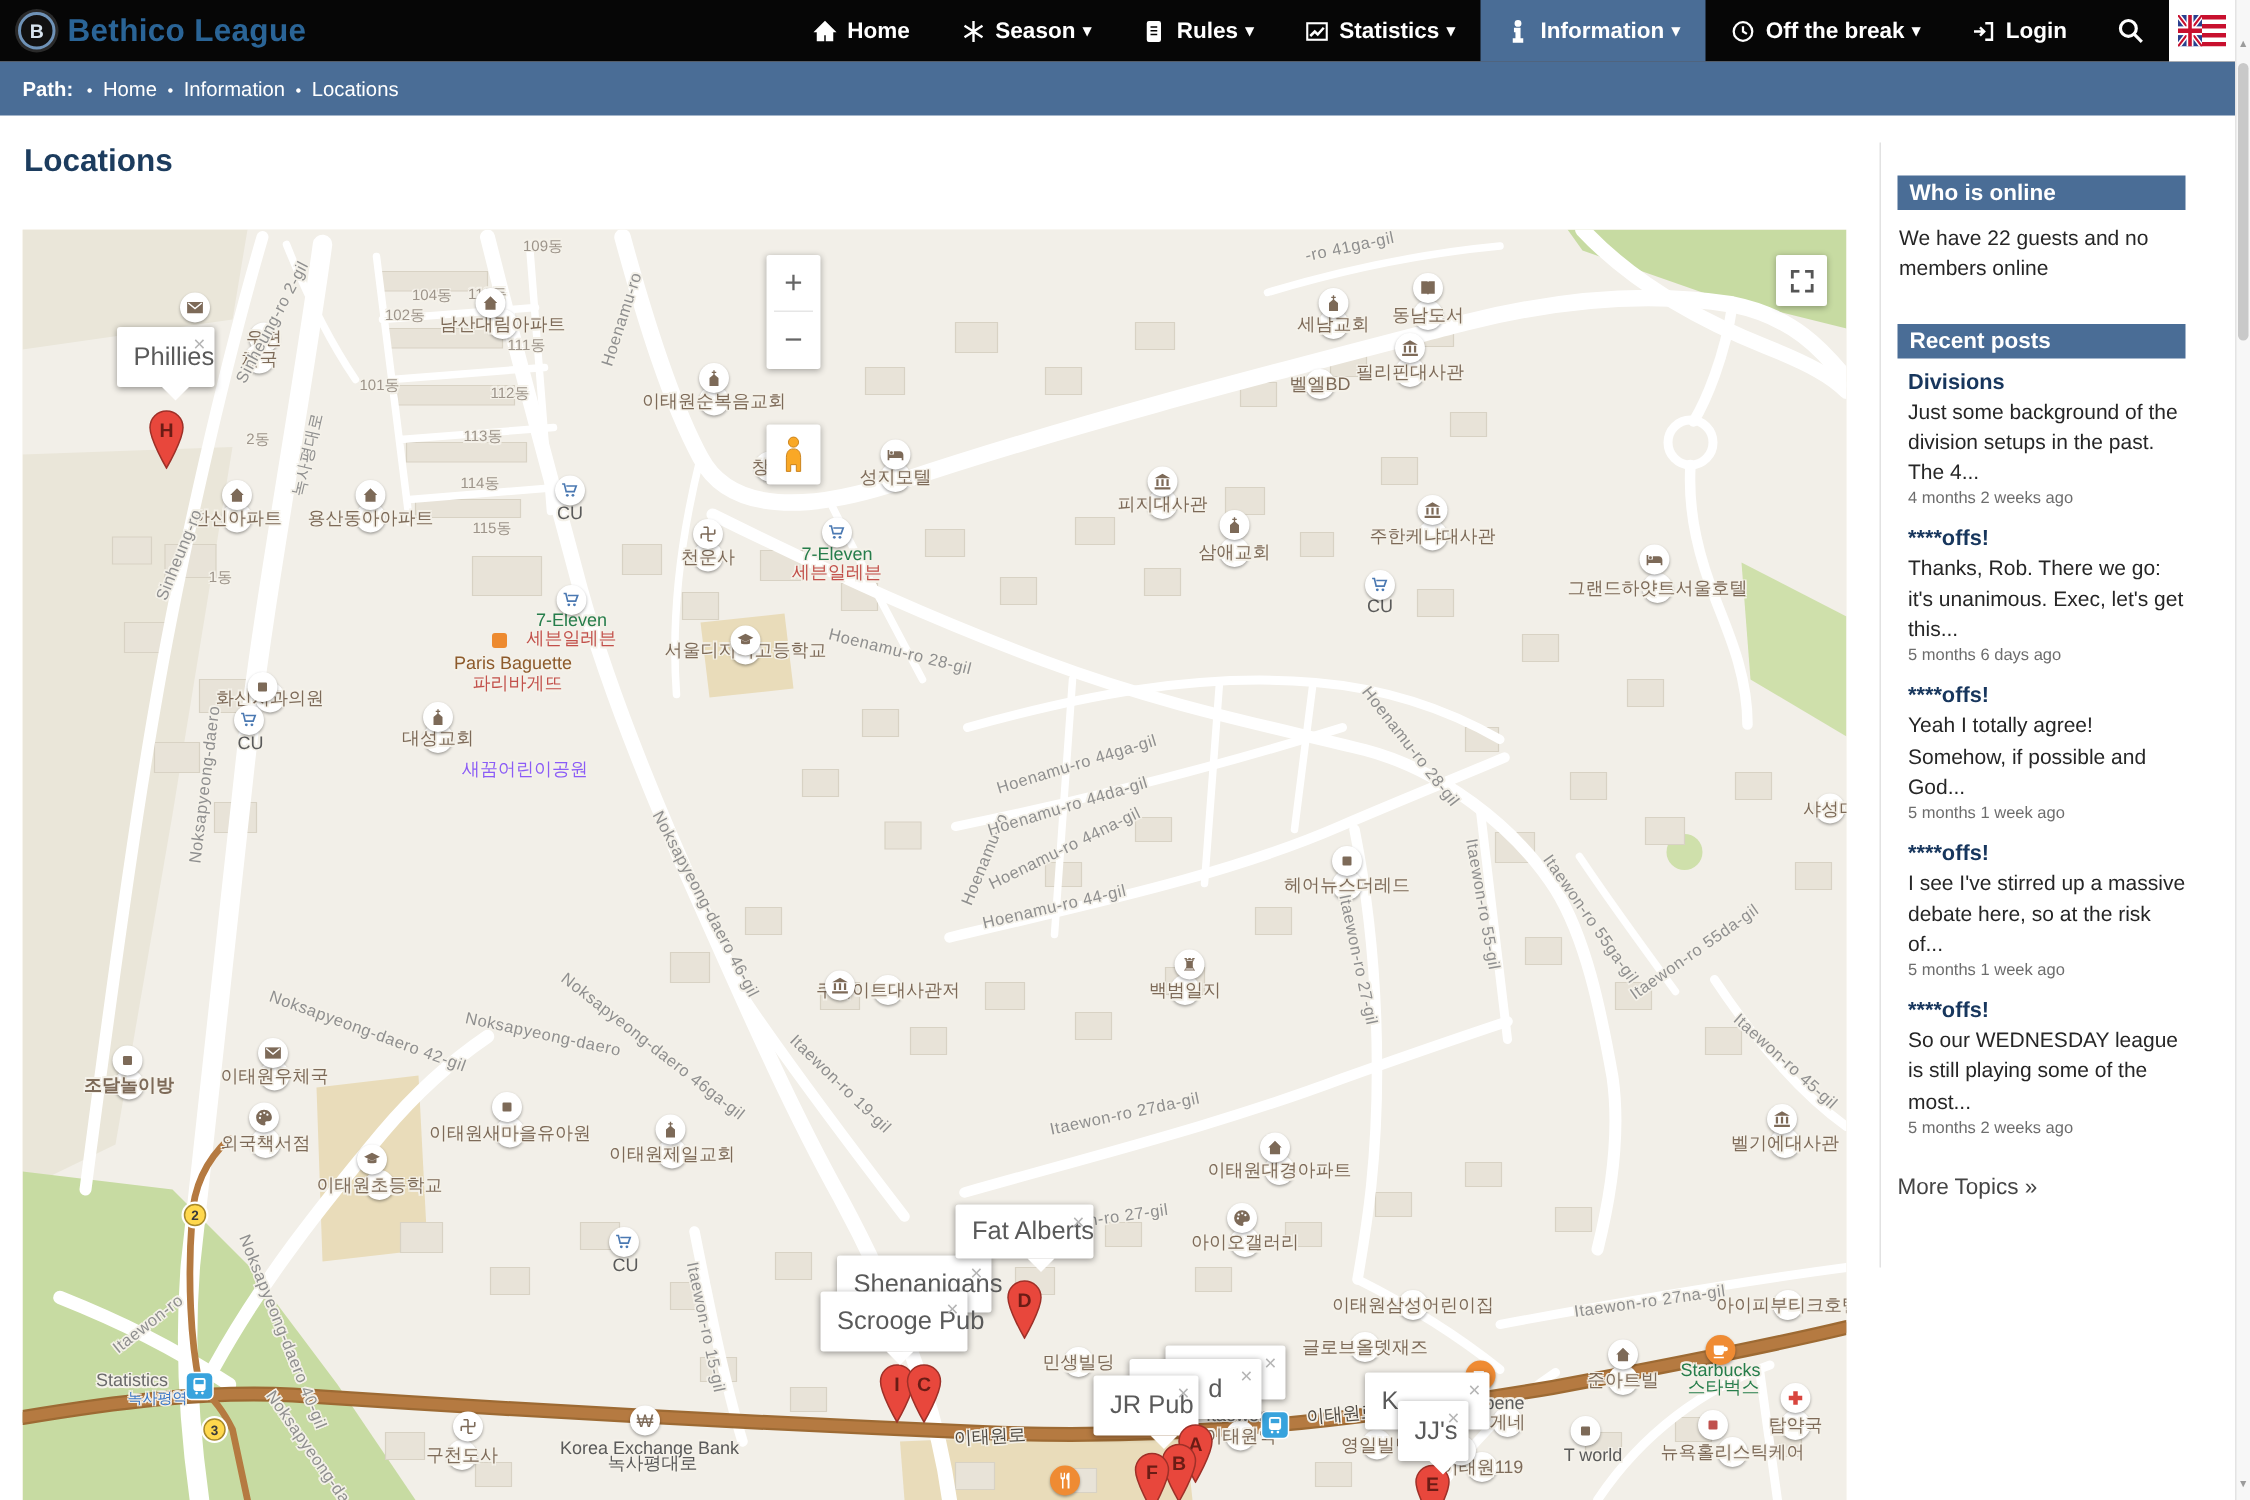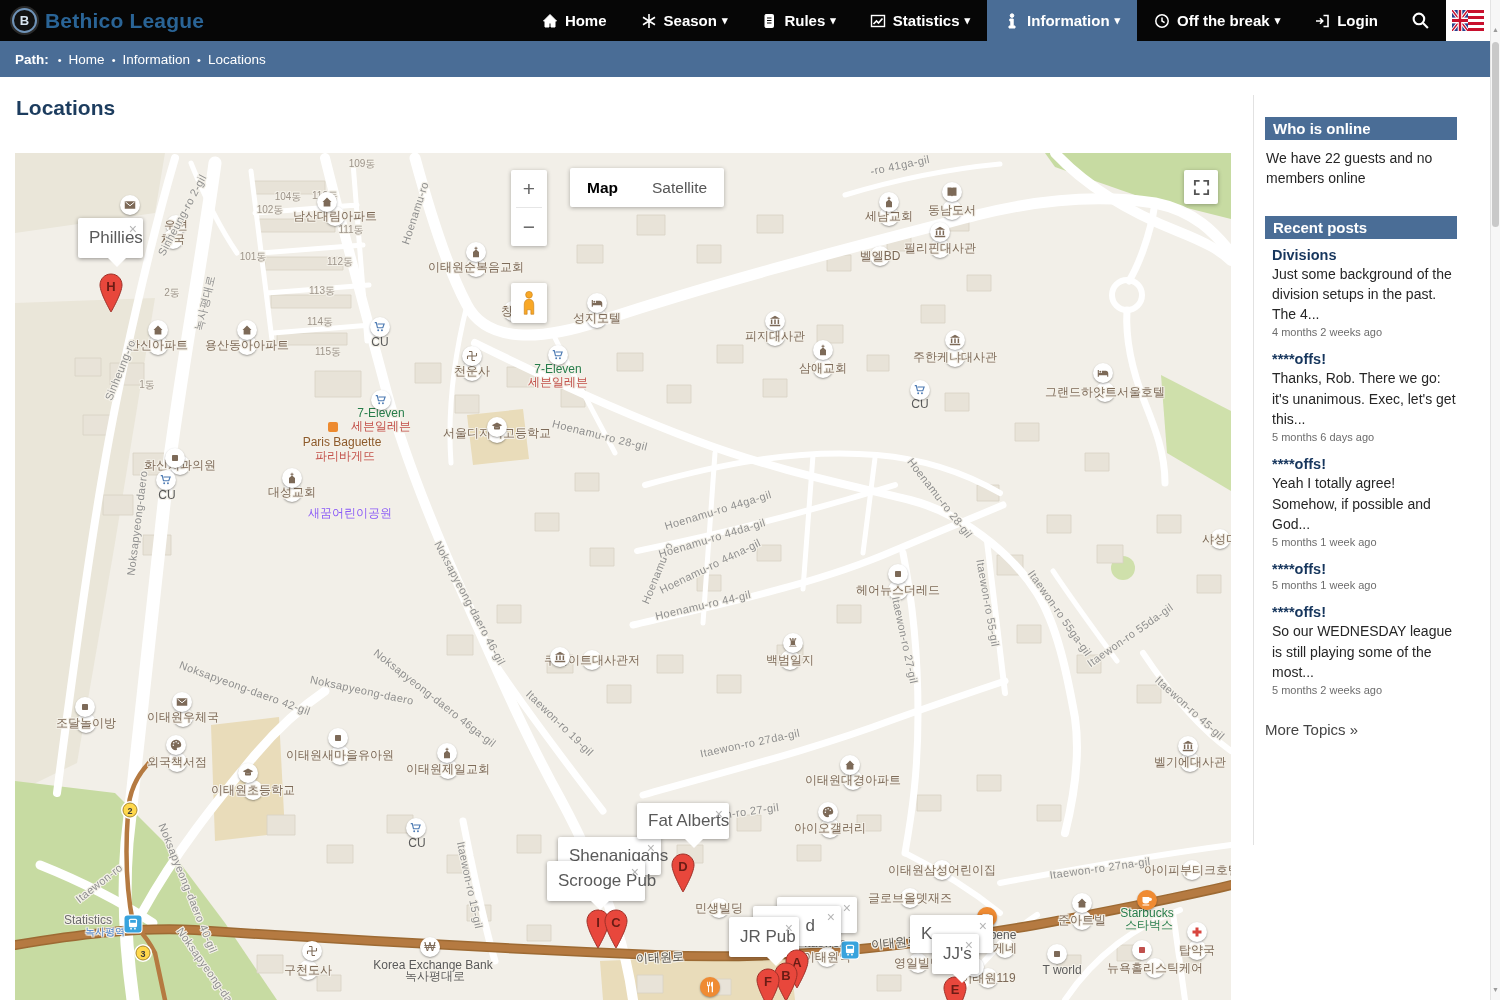--- a/index.html
+++ b/index.html
@@ -383,21 +383,21 @@
         <div class="ml poi" style="left: 937px; top: 57px;">동남도서</div>
         <div class="ml poi" style="left: 925px; top: 95px;">필리핀대사관</div>
         <div class="ml poi" style="left: 865px; top: 103px;">벨엘BD</div>
         <div class="ml poi" style="left: 760px; top: 183px;">피지대사관</div>
         <div class="ml poi" style="left: 808px; top: 215px;">삼애교회</div>
         <div class="ml poi" style="left: 940px; top: 204px;">주한케냐대사관</div>
         <div class="ml poi" style="left: 1090px; top: 239px;">그랜드하얏트서울호텔</div>
         <div class="ml poi" style="left: 883px; top: 437px;">헤어뉴스더레드</div>
         <div class="ml poi" style="left: 775px; top: 507px;">백범일지</div>
         <div class="ml poi" style="left: 577px; top: 507px;">쿠웨이트대사관저</div>
-        <div class="ml poi" style="left: 71px; top: 570px;">조달놀이방</div>
+        <div class="ml poi" style="left: 71px; top: 570px; font-weight: bold;">조달놀이방</div>
         <div class="ml poi" style="left: 168px; top: 564px;">이태원우체국</div>
         <div class="ml poi" style="left: 162px; top: 609px;">외국책서점</div>
         <div class="ml poi" style="left: 325px; top: 602px;">이태원새마을유아원</div>
         <div class="ml poi" style="left: 238px; top: 637px;">이태원초등학교</div>
         <div class="ml poi" style="left: 433px; top: 616px;">이태원제일교회</div>
         <div class="ml poi" style="left: 293px; top: 817px;">구천도사</div>
         <div class="ml poi" style="left: 815px; top: 675px;">아이오갤러리</div>
         <div class="ml poi" style="left: 704px; top: 755px;">민생빌딩</div>
         <div class="ml poi" style="left: 895px; top: 745px;">글로브올뎃재즈</div>
         <div class="ml poi" style="left: 927px; top: 717px;">이태원삼성어린이집</div>
@@ -787,24 +787,20 @@
           <span class="pl">F</span>
         </div>
       </div>
 
     <div class="gctl zoomctl">
       <div class="zbtn">+</div>
       <div class="zdiv"></div>
       <div class="zbtn">−</div>
     </div>
 
-    <div class="gctl mapsat">
-      <div class="msbtn sel">Map</div>
-      <div class="msbtn">Satellite</div>
-    </div>
 
     <div class="gctl pegman">
       <svg width="20" height="26" viewBox="0 0 16 20">
         <circle cx="8" cy="3.4" r="2.7" fill="#f9a826" stroke="#c77f18" stroke-width=".5"></circle>
         <path d="M8 7c-2.9 0-3.8 2.1-3.8 4.7V19h2.3v-3.6h3V19h2.3v-7.3C11.8 9.1 10.9 7 8 7z" fill="#f9a826" stroke="#c77f18" stroke-width=".5"></path>
       </svg>
     </div>
 
     <div class="gctl fsbtn">
       <svg width="17" height="17" viewBox="0 0 18 18">
@@ -830,20 +826,21 @@
           <div class="px">Thanks, Rob. There we go: it's unanimous. Exec, let's get this...</div>
           <div class="ptime">5 months 6 days ago</div>
         </div>
         <div class="post">
           <div class="pt">****offs!</div>
           <div class="px">Yeah I totally agree! Somehow, if possible and God...</div>
           <div class="ptime">5 months 1 week ago</div>
         </div>
         <div class="post">
           <div class="pt">****offs!</div>
+          <div class="px">I see I've stirred up a massive debate here, so at the risk of...</div>
           <div class="ptime">5 months 1 week ago</div>
         </div>
         <div class="post">
           <div class="pt">****offs!</div>
           <div class="px">So our WEDNESDAY league is still playing some of the most...</div>
           <div class="ptime">5 months 2 weeks ago</div>
         </div>
       </div>
     <a class="more">More Topics »</a>
   </aside>

